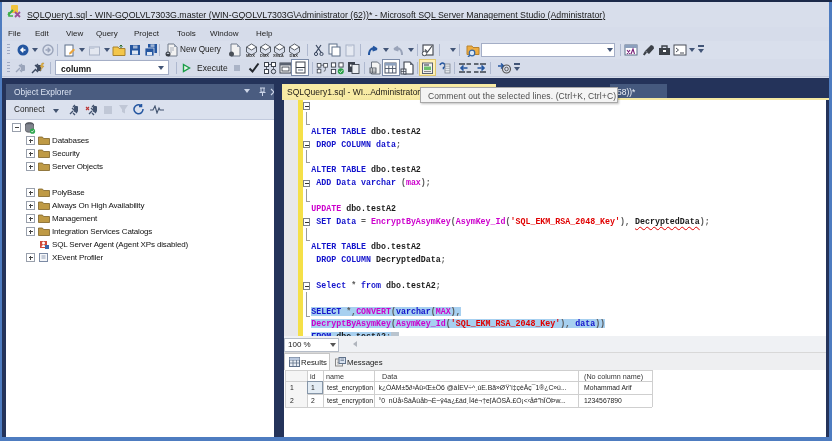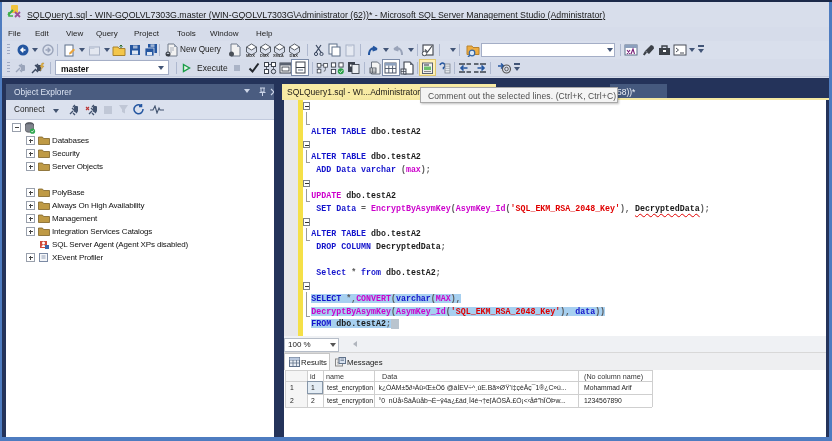--- a/index.html
+++ b/index.html
@@ -219,21 +219,21 @@
 <svg class="abs" style="left:14px;top:3px" width="13" height="12" viewBox="0 0 13 12">
         <path d="M2 10 L6 6 M6 4 l2 -2 M6 8 l2 2 M5 3 l5 5" stroke="#9aa4ba" stroke-width="1.4" fill="none"></path>
         <rect x="7" y="3" width="4" height="6" rx="1" fill="#9aa4ba"></rect>
       </svg>
 <svg class="abs" style="left:31px;top:2px" width="15" height="14" viewBox="0 0 15 14">
         <path d="M1 12 L5 8 M5 5 l2 -2 M5 9 l2 2 M4 4 l6 6" stroke="#3c4961" stroke-width="1.4" fill="none"></path>
         <rect x="6" y="4" width="4" height="6" rx="1" fill="#3c4961"></rect>
         <path d="M11 2 l-2 4 h2 l-2 4 4 -5 h-2 l2 -3z" fill="#e8b33d" stroke="#a8822c" stroke-width=".4"></path>
       </svg>
 <div class="sep2" style="left:50px"></div>
-<div class="abs" style="left:55px;top:1px;width:114px;height:15px;background:#fff;border:1px solid #a4aec6;font-size:8.5px;font-weight:bold;color:#111;padding:3px 0 0 5px;">master</div>
+<div class="abs" style="left:55px;top:1px;width:114px;height:15px;background:#fff;border:1px solid #a4aec6;font-size:8.5px;font-weight:bold;color:#111;padding:3px 0 0 5px;">column</div>
 <div class="dd" style="left:158px;top:7px"></div>
 <div class="sep2" style="left:176px"></div>
 <svg class="abs" style="left:182px;top:4px" width="9" height="10" viewBox="0 0 9 10">
         <path d="M1.5 1.5 L7.5 5 L1.5 8.5z" fill="#e8f4e8" stroke="#1a9c48" stroke-width="1.4"></path>
       </svg>
 <span class="abs" style="left:197px;top:4px;font-size:8.5px;color:#1c1c1c;">Execute</span>
 <div class="abs" style="left:234px;top:6px;width:6px;height:6px;background:#aab3c6;"></div>
 <svg class="abs" style="left:248px;top:3px" width="12" height="12" viewBox="0 0 12 12">
         <path d="M1.5 6.5 L4.5 9.5 L10.5 1.5" stroke="#23272e" stroke-width="2" fill="none"></path>
       </svg>
@@ -469,20 +469,21 @@
 <div class="abs" style="left:282px;top:84px;width:214px;height:15.5px;background:#f8eba4;overflow:hidden;">
       <span style="position:absolute;left:5px;top:3px;font-size:8.5px;color:#23201a;white-space:nowrap;">SQLQuery1.sql - WI...Administrator (51))*</span>
     </div>
 <div class="abs" style="left:282px;top:97.5px;width:547px;height:2px;background:#f5e9a2;"></div>
 
 <div class="abs" style="left:284px;top:99.5px;width:542px;height:236.5px;background:#fff;overflow:hidden;">
   <div class="abs" style="left:0;top:0;width:14px;height:236.5px;background:#e8e8ea;"></div>
   <div class="abs" style="left:14px;top:0;width:4.5px;height:236.5px;background:#f5e047;"></div>
   <div id="code">
 <div><span class="k">ALTER TABLE</span> dbo.testA2</div>
+<div><span class="k"> DROP COLUMN data</span><span class="o">;</span></div>
 <div> </div>
 <div><span class="k">ALTER TABLE</span> dbo.testA2</div>
 <div><span class="k"> ADD Data varchar </span><span class="o">(</span><span class="m">max</span><span class="o">);</span></div>
 <div> </div>
 <div><span class="m">UPDATE</span> dbo.testA2</div>
 <div><span class="k"> SET Data </span><span class="o">= </span><span class="m">EncryptByAsymKey</span><span class="o">(</span><span class="m">AsymKey_Id</span><span class="o">(</span><span class="s">'SQL_EKM_RSA_2048_Key'</span><span class="o">), </span><span class="sq">DecryptedData</span><span class="o">);</span></div>
 <div> </div>
 <div><span class="k">ALTER TABLE</span> dbo.testA2</div>
 <div><span class="k"> DROP COLUMN</span> DecryptedData<span class="o">;</span></div>
 <div> </div>

